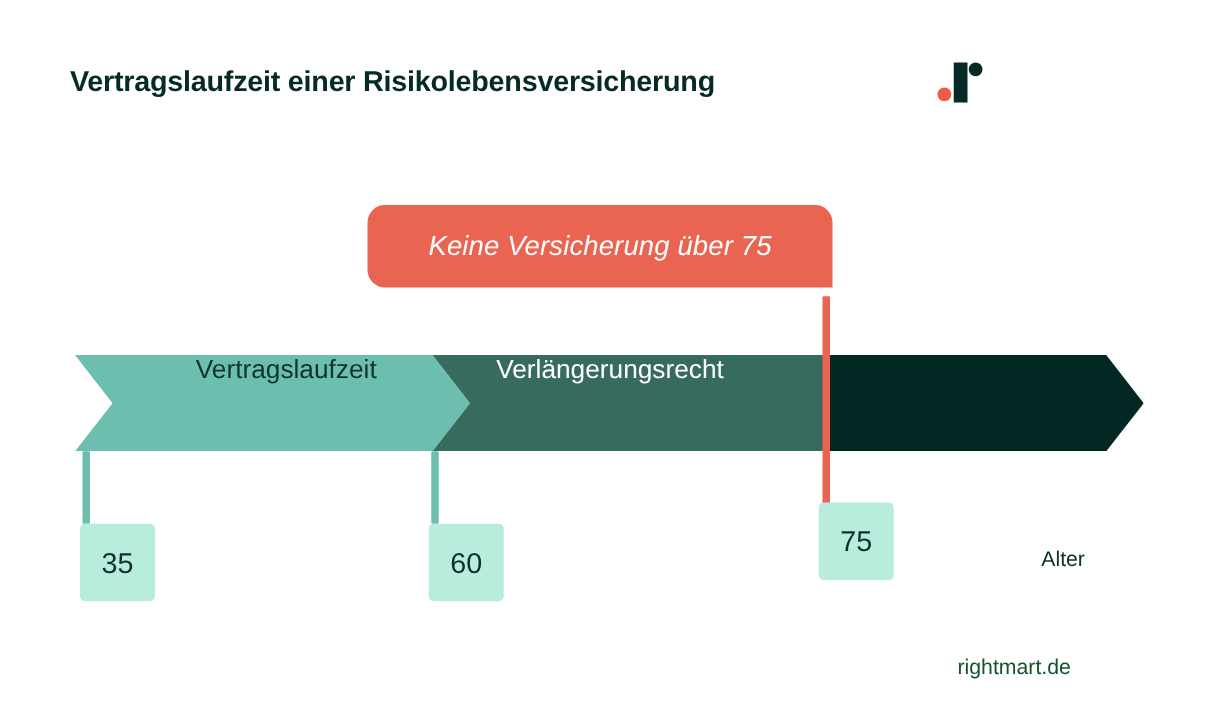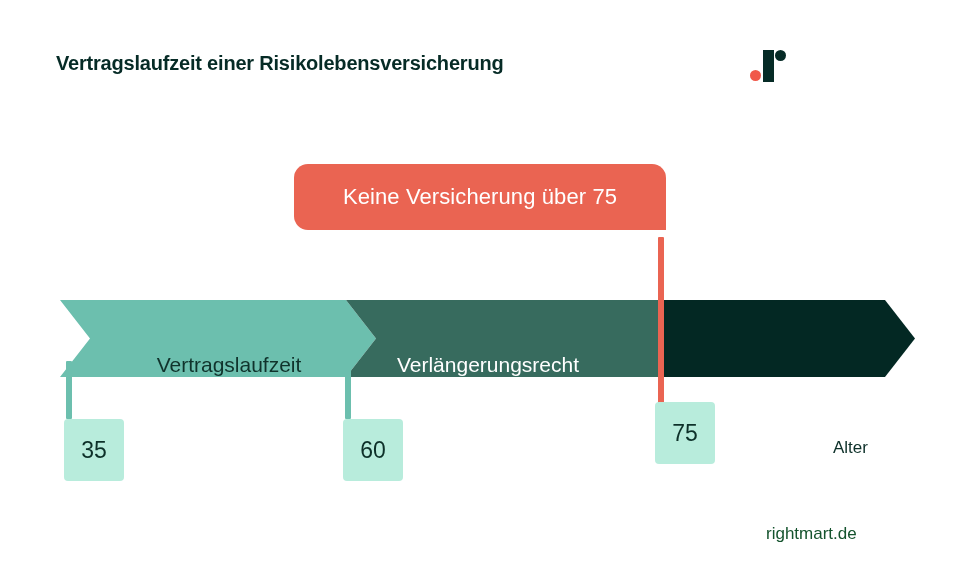--- a/index.html
+++ b/index.html
@@ -15,21 +15,21 @@
     overflow: hidden;
     font-family: "Liberation Sans", "DejaVu Sans", sans-serif;
     -webkit-font-smoothing: antialiased;
   }
 
   
   #page-title {
     position: absolute;
     left: 56px;
     top: 52px;
-    font-size: 20px;
+    font-size: 23px;
     font-weight: bold;
     letter-spacing: -0.2px;
     color: #062B26;
     white-space: nowrap;
   }
 
   #brand-logo {
     position: absolute;
     left: 748px;
     top: 48px;
@@ -92,36 +92,37 @@
     border-radius: 14px 14px 0 14px;
     display: flex;
     align-items: center;
     justify-content: center;
   }
   #callout-label {
     color: #ffffff;
     font-size: 22px;
     letter-spacing: 0.1px;
     white-space: nowrap;
+    font-style: italic;
   }
 
   
   #timeline {
     position: absolute;
     left: 60px;
     top: 284px;
     width: 855px;
     height: 77px;
   }
   .seg {
     position: absolute;
-    top: 16px;
+    top: 0;
     height: 77px;
     display: flex;
-    align-items: flex-end;
+    align-items: flex-start;
     justify-content: center;
   }
   #segment-vertragslaufzeit {
     left: 0px;
     width: 316px;
     background: #6CBFAE;
     clip-path: polygon(0 0, 286px 0, 316px 50%, 286px 100%, 0 100%, 30px 50%);
   }
   #segment-verlaengerungsrecht {
     left: 286px;

